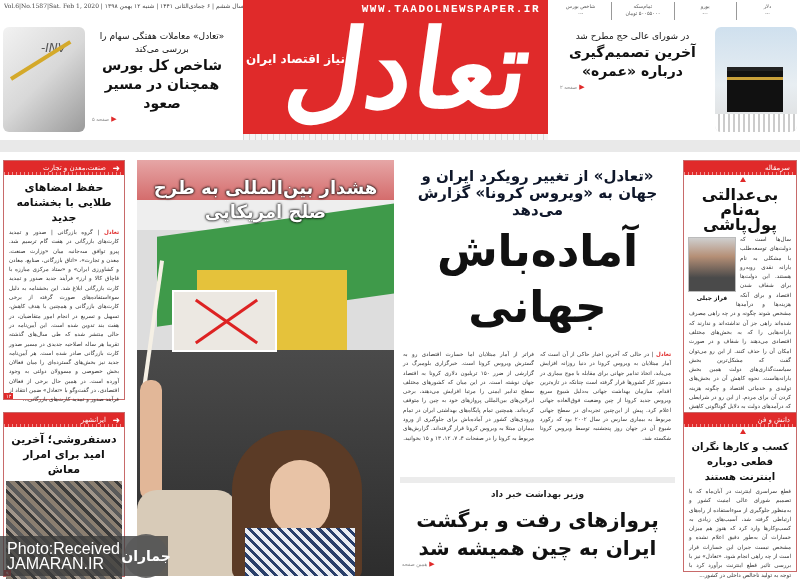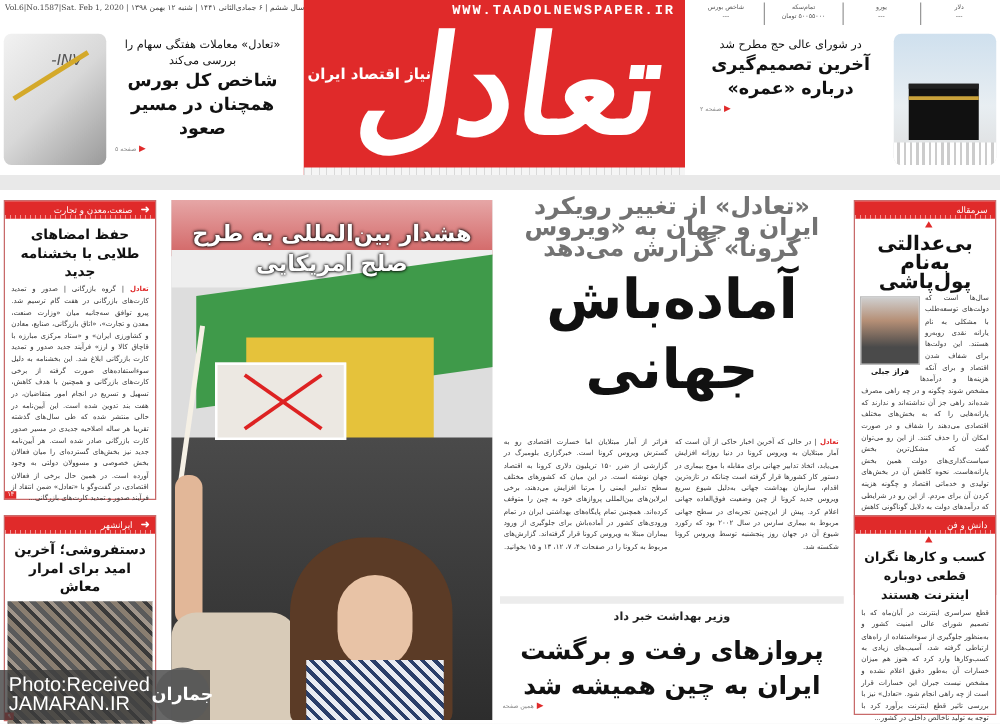--- a/index.html
+++ b/index.html
@@ -66,21 +66,21 @@
   .photo .keffiyeh { position: absolute; left: 108px; top: 368px; width: 110px; height: 48px; background: repeating-linear-gradient(45deg,#2a3f6a 0 3px,#e9ecf2 3px 7px); }
   .photo .sweater { position: absolute; left: 0; top: 330px; width: 100px; height: 86px; background: #d8cbb8; border-radius: 20px 20px 0 0; }
   .photo .arm { position: absolute; left: 3px; top: 220px; width: 22px; height: 120px; background: #e2b798; border-radius: 10px; }
   .photo .stick { position: absolute; left: 14px; top: 100px; width: 4px; height: 130px; background: #f5f0e5; transform: rotate(8deg); }
   .photo .overlay-text { position: absolute; left: 0; top: 10px; width: 100%; text-align: center; color: #fff; text-shadow: 0 0 3px #000, 0 0 2px #000; }
   .photo .overlay-text .kicker { font-size: 10px; font-weight: bold; line-height: 14px; }
   .photo .overlay-text .title { font-size: 18px; font-weight: bold; line-height: 24px; margin-top: 6px; }
 
   
   .main-col { position: absolute; left: 400px; top: 155px; width: 275px; height: 424px; }
-  .main-col .kicker { font-size: 19px; font-weight: bold; text-align: center; line-height: 17px; margin-top: 2px; color: #737373; }
+  .main-col .kicker { font-size: 15px; font-weight: bold; text-align: center; line-height: 17px; margin-top: 13px; color: #0f172a; }
   .main-col .headline { font-size: 44px; font-weight: bold; text-align: center; line-height: 56px; color: #111; margin-top: 4px; }
   .main-col .article { position: absolute; left: 3px; top: 195px; width: 268px; display: flex; flex-direction: row; gap: 6px; }
   .main-col .article .col { flex: 1; font-size: 5.6px; line-height: 9.3px; color: #333; text-align: justify; }
   .main-col .article .src { color: #e02a2a; font-weight: bold; }
   .main-col .rule { position: absolute; left: 0; top: 322px; width: 275px; height: 6px; background: #ececec; }
   .main-col .sub { position: absolute; left: 0; top: 333px; width: 275px; text-align: center; }
   .main-col .sub .kicker2 { font-size: 9px; font-weight: bold; line-height: 12px; color: #222; }
   .main-col .sub .title2 { font-size: 20px; font-weight: bold; line-height: 28px; color: #111; margin-top: 6px; }
   .main-col .sub .pageref { font-size: 5px; color: #888; text-align: left; margin-left: 2px; margin-top: -2px; }
   .main-col .sub .pageref::before { content: "▶ "; color: #e02a2a; font-size: 7px; }

